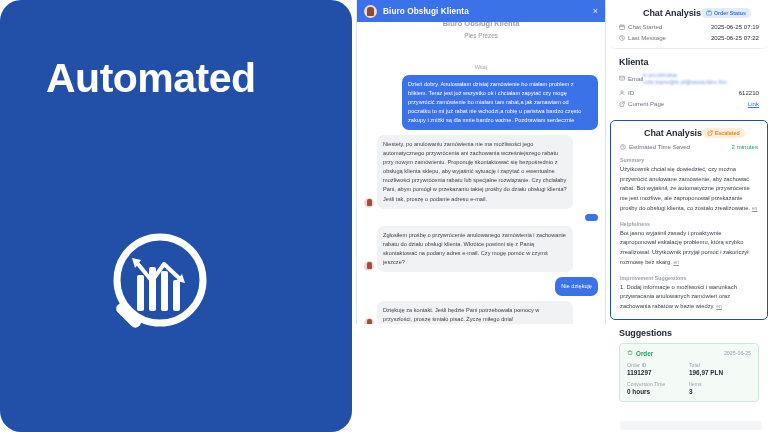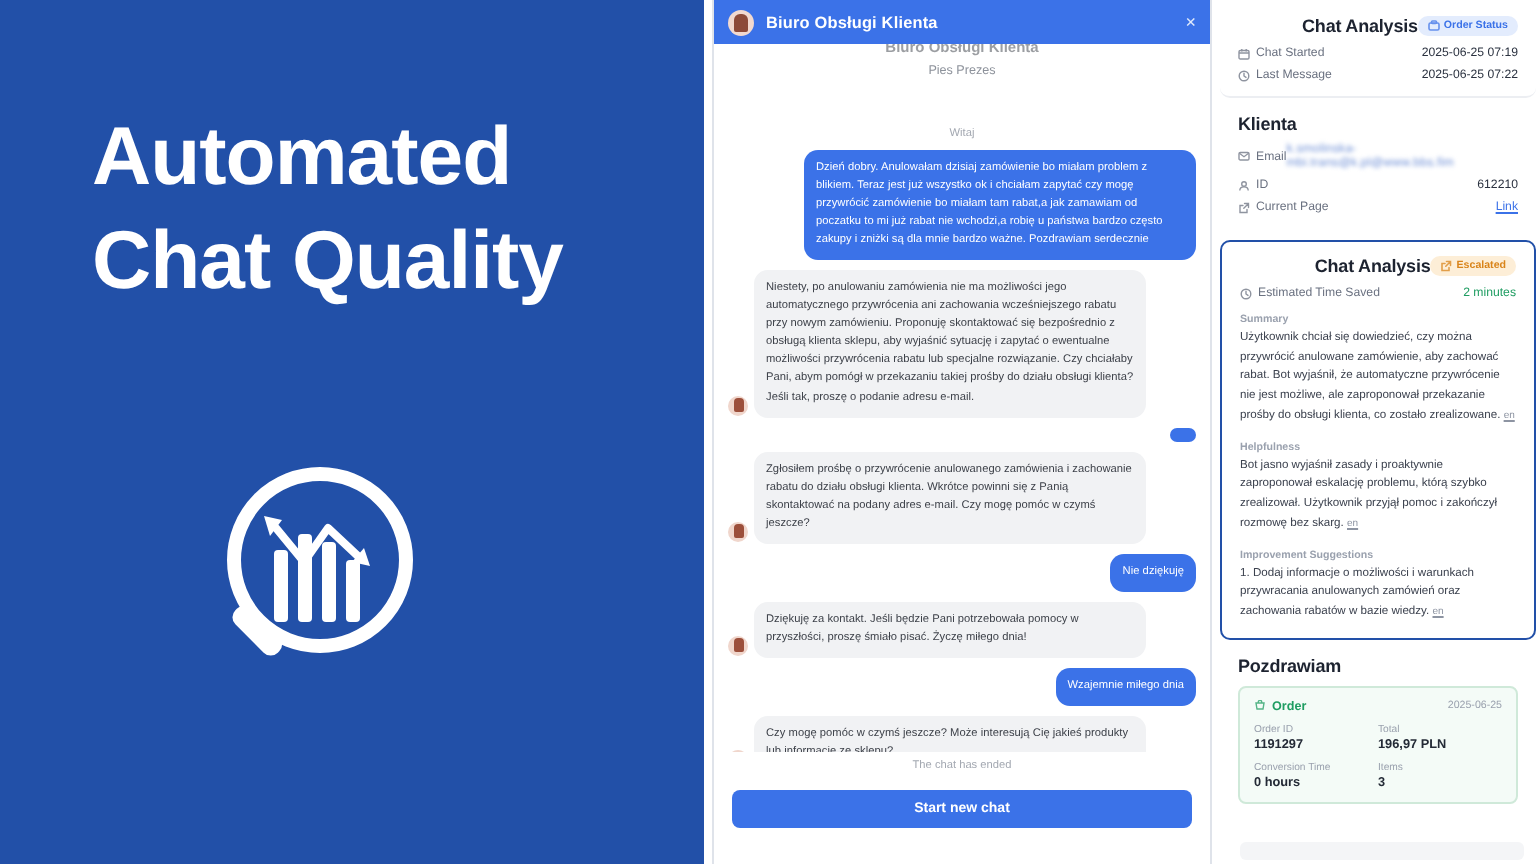--- a/index.html
+++ b/index.html
@@ -16,20 +16,21 @@
     display: flex;
   }
 
   
   .hero {
     width: 352px; height: 432px;
     background: #2250a8;
     position: relative;
     flex: 0 0 352px;
     overflow: hidden;
+    border-radius: 21px;
   }
   .hero-title {
     position: absolute;
     left: 46px; top: 52px;
     width: 290px;
     color: #ffffff;
     font-size: 41px;
     font-weight: bold;
     line-height: 1.28;
     letter-spacing: -0.5px;
@@ -37,21 +38,21 @@
   .hero-logo {
     position: absolute;
     left: 88px; top: 228px;
     width: 130px; height: 130px;
   }
   .hero-logo svg { display: block; width: 130px; height: 130px; }
 
   
   .chat-col {
     position: relative;
-    width: 258px; height: 432px;
+    width: 258px; height: 324px;
     flex: 0 0 258px;
     background: #ffffff;
     overflow: hidden;
   }
   .chat-widget {
     position: absolute;
     left: 4px; top: 0px;
     width: 250px; height: 432px;
     background: #ffffff;
     border-left: 1px solid #dfe3ea;
@@ -223,22 +224,23 @@
   }
   .card-title {
     font-size: 9px;
     font-weight: bold;
     color: #1d2330;
     letter-spacing: -0.1px;
   }
   .title-row {
     display: flex;
     align-items: center;
-    justify-content: flex-end;
+    justify-content: flex-start;
     margin-bottom: 5px;
+    margin-left: 24px;
   }
   .badge {
     display: inline-flex;
     align-items: center;
     gap: 2px;
     font-size: 5.3px;
     border-radius: 7px;
     padding: 2px 5px;
     font-weight: bold;
     white-space: nowrap;
@@ -336,21 +338,20 @@
   }
 </style>
 </head>
 <body>
 
 <div class="page">
 
   <div class="hero">
     <div class="hero-title">
       <div>Automated</div>
-      <div>Chat Quality</div>
     </div>
     <div class="hero-logo">
       <svg viewBox="0 0 130 130" xmlns="http://www.w3.org/2000/svg">
         <circle cx="72" cy="52" r="43" fill="none" stroke="#ffffff" stroke-width="7"></circle>
         <rect x="26" y="82" width="30" height="11" rx="5" fill="#ffffff" transform="rotate(45 41 87)"></rect>
         <g fill="#ffffff">
           <rect x="49" y="47" width="7" height="36" rx="2"></rect>
           <rect x="61" y="39" width="7" height="44" rx="2"></rect>
           <rect x="73" y="43" width="7" height="40" rx="2"></rect>
           <rect x="85" y="52" width="7" height="31" rx="2"></rect>
@@ -542,21 +543,21 @@
       </div>
 
       <div class="sect-label">Improvement Suggestions</div>
       <div class="sect-body">
         <span>1. Dodaj informacje o możliwości i warunkach przywracania anulowanych zamówień oraz zachowania rabatów w bazie wiedzy.</span>
         <span class="mini-link">en</span>
       </div>
     </div>
 
     <div class="card conv-card">
-      <div class="card-title">Pozdrawiam</div>
+      <div class="card-title">Suggestions</div>
       <div class="order-box">
         <div class="order-head">
           <span class="order-name">
             <span class="ico">
               <svg viewBox="0 0 12 12">
                   <path d="M2 3h8l-1 6H3L2 3z" fill="none" stroke="#1f9d62" stroke-width="1.4"></path>
                   <path d="M4.3 3V2a1.7 1.7 0 013.4 0v1" fill="none" stroke="#1f9d62" stroke-width="1.4"></path>
                 </svg>
             </span>
             <span>Order</span>

